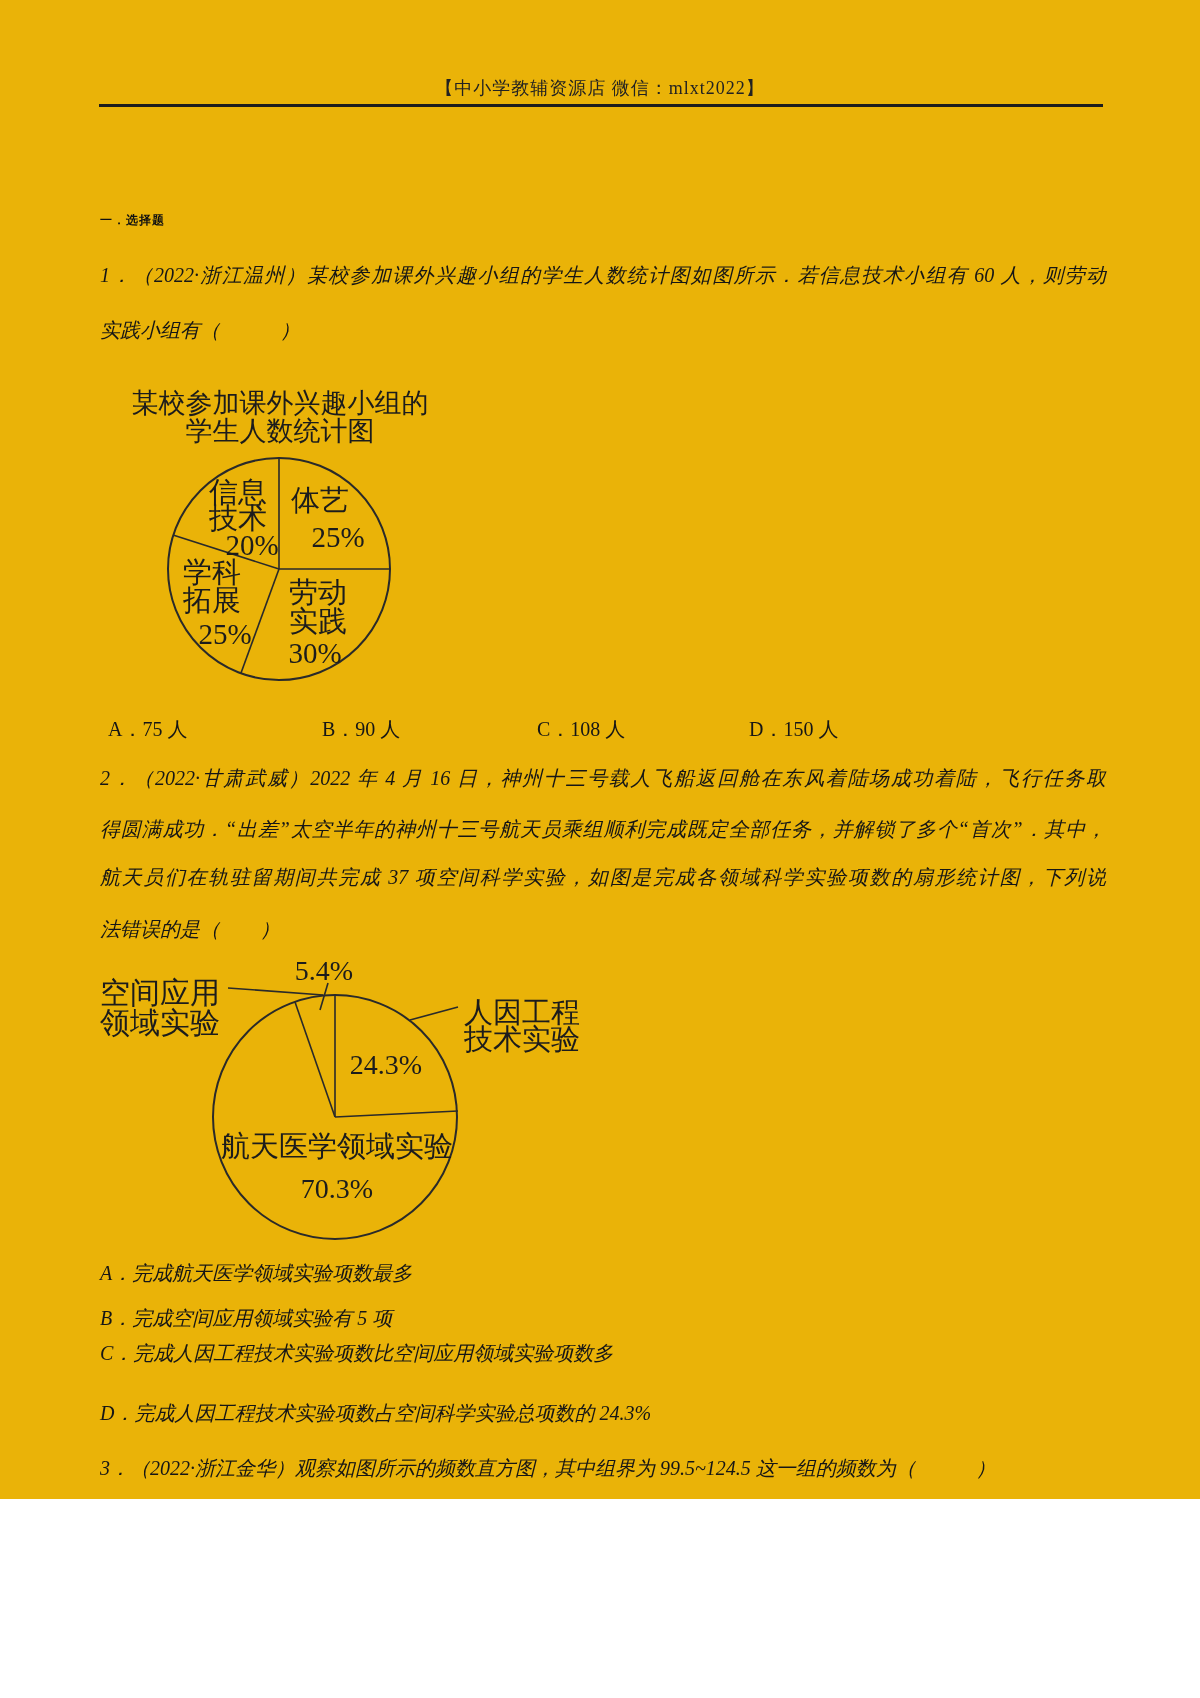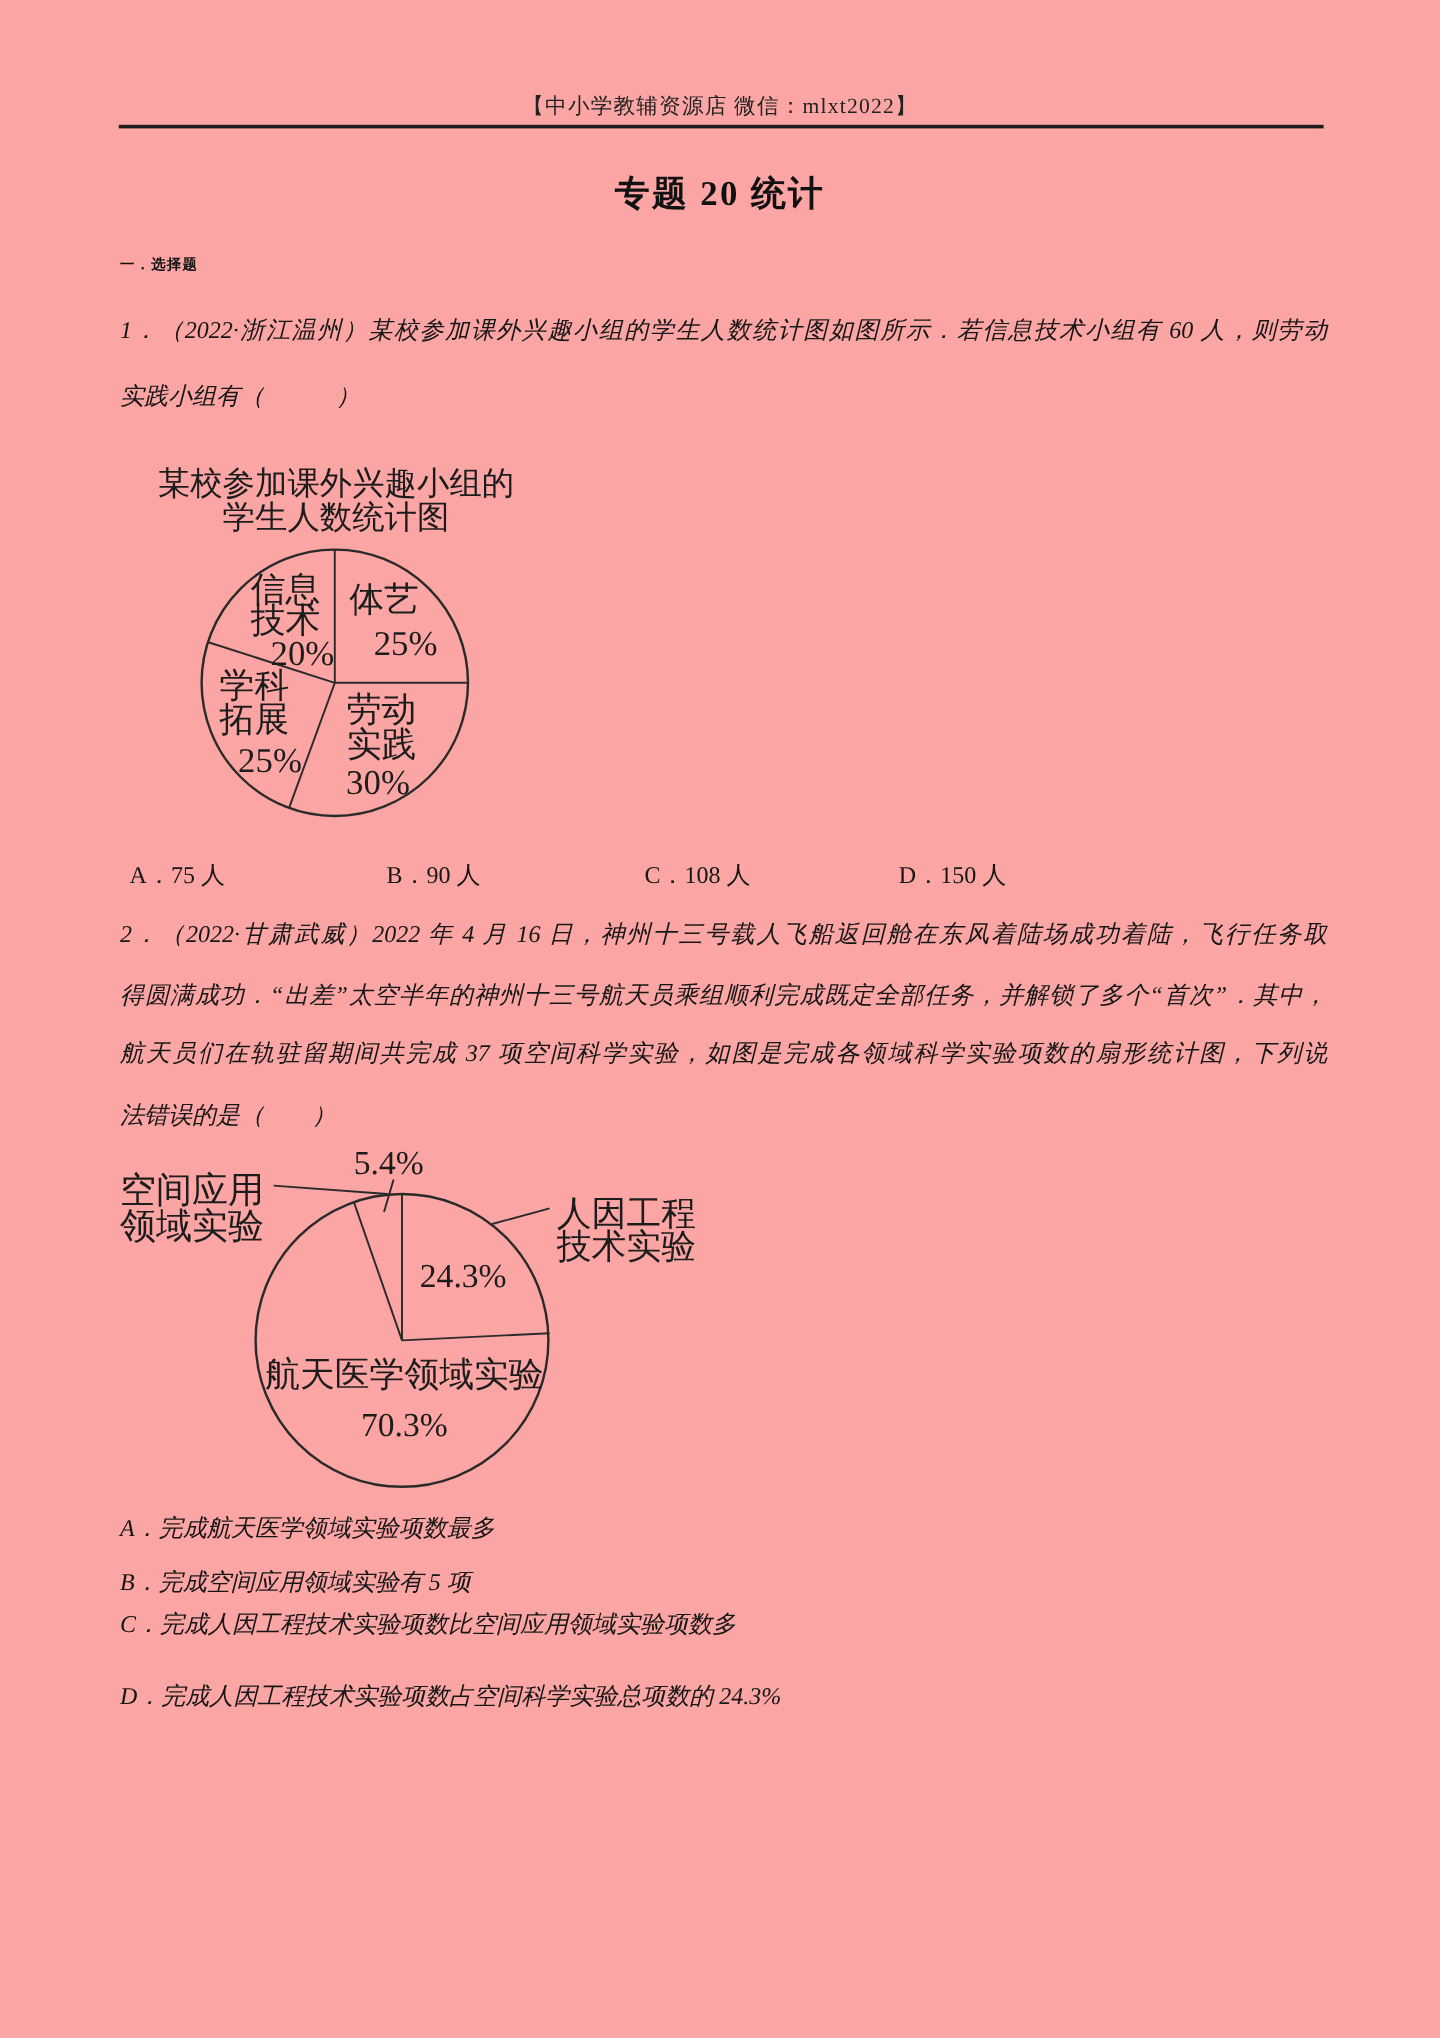--- a/index.html
+++ b/index.html
@@ -1,17 +1,17 @@
 <!DOCTYPE html>
 <html><head>
 <meta charset="utf-8">
 <style>
   html,body{margin:0;padding:0;background:#ffffff;}
   .page{
-    position:relative;width:1200px;height:1698px;background:#fca5a5;
+    position:relative;width:1200px;height:1499px;background:#eab308;
     font-family:"Liberation Serif","DejaVu Serif",serif;color:#151515;
     overflow:hidden;
   }
   .hdr{
     position:absolute;top:76px;left:0;width:100%;text-align:center;
     font-size:18px;letter-spacing:1px;color:#222;
   }
   .hdr-rule{
     position:absolute;top:104px;left:99px;width:1004px;height:3px;background:#1d1d1d;
   }
@@ -40,21 +40,20 @@
   .fig .shape{fill:none;stroke:#2a2a2a;stroke-width:2;}
   .fig .thin{fill:none;stroke:#2a2a2a;stroke-width:1.6;}
 </style>
 </head>
 <body>
 
 <div class="page">
 
   <div class="hdr">【中小学教辅资源店 微信：mlxt2022】</div>
   <div class="hdr-rule"></div>
-  <h1 class="title">专题 20 统计</h1>
   <div class="section">一．选择题</div>
 
   <div class="tl just" style="top:262px;">1．（2022·浙江温州）某校参加课外兴趣小组的学生人数统计图如图所示．若信息技术小组有 60 人，则劳动</div>
   <div class="tl" style="top:317px;">实践小组有（　　　）</div>
 
   <svg class="fig" style="left:90px;top:378px;" width="380" height="312" viewBox="0 0 380 312">
     <text x="190" y="25" text-anchor="middle" dominant-baseline="central" font-size="27">某校参加课外兴趣小组的</text>
     <text x="190" y="53" text-anchor="middle" dominant-baseline="central" font-size="27">学生人数统计图</text>
 
     <circle class="shape" cx="189" cy="191" r="111"></circle>
@@ -111,14 +110,15 @@
 
     <text x="252" y="196" text-anchor="middle" dominant-baseline="central" font-size="29">航天医学领域实验</text>
     <text x="252" y="238" text-anchor="middle" dominant-baseline="central" font-size="28">70.3%</text>
   </svg>
 
   <div class="tl" style="top:1260px;">A．完成航天医学领域实验项数最多</div>
   <div class="tl" style="top:1305px;">B．完成空间应用领域实验有 5 项</div>
   <div class="tl" style="top:1340px;">C．完成人因工程技术实验项数比空间应用领域实验项数多</div>
   <div class="tl" style="top:1400px;">D．完成人因工程技术实验项数占空间科学实验总项数的 24.3%</div>
 
+  <div class="tl" style="top:1455px;">3．（2022·浙江金华）观察如图所示的频数直方图，其中组界为 99.5~124.5 这一组的频数为（　　　）</div>
 
 </div>
 
 </body></html>

